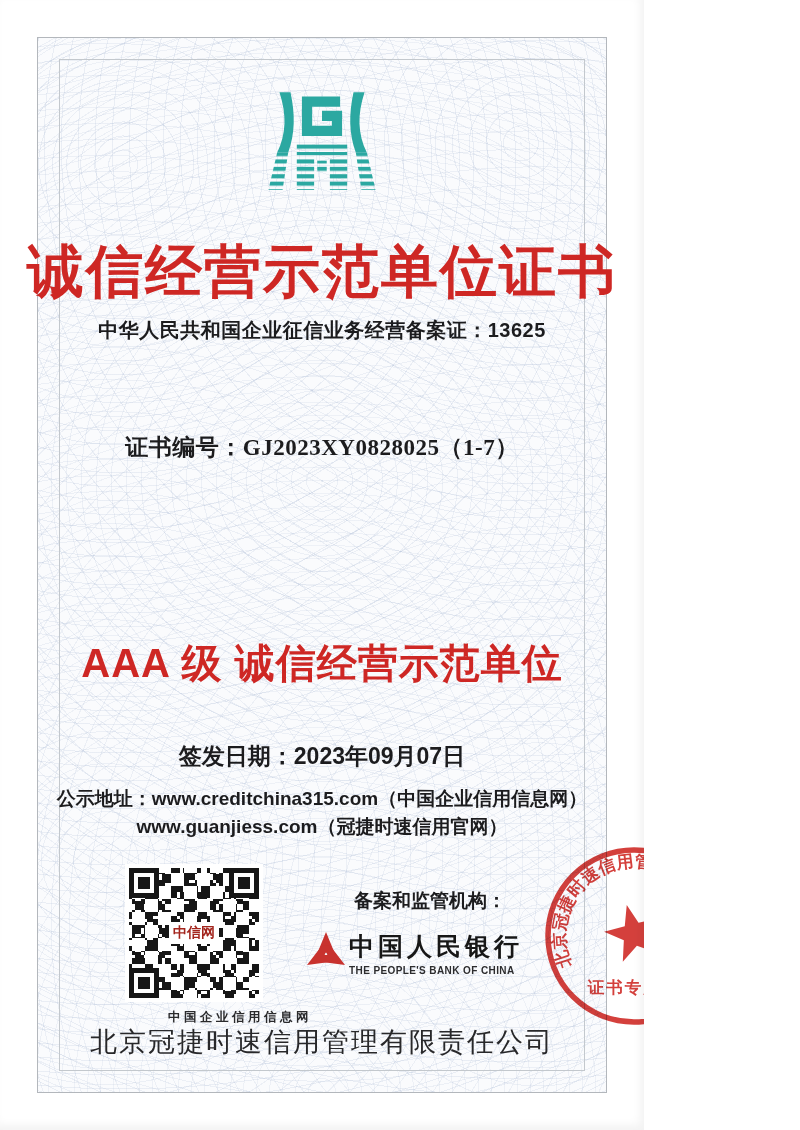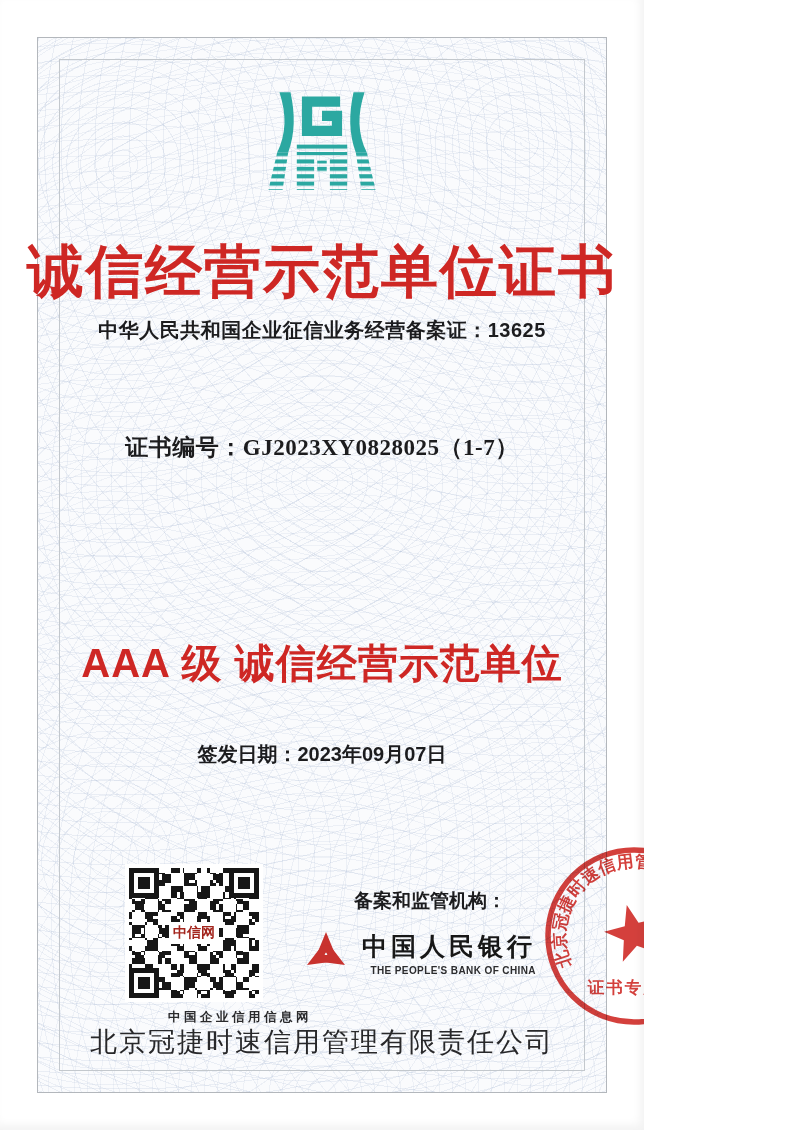--- a/index.html
+++ b/index.html
@@ -31,41 +31,41 @@
 
   .certno{top:400px;font-size:23px;font-weight:700;color:#1c1c1e;
     font-family:"Liberation Serif","DejaVu Serif",serif;letter-spacing:.5px;margin-top:32px;}
   .hereby{top:466px;font-size:19px;color:#222;font-family:"Liberation Serif","DejaVu Serif",serif;}
   .company{top:501px;font-size:41px;font-weight:600;color:#141416;
     font-family:"Liberation Serif","DejaVu Serif",serif;letter-spacing:1px;}
 
   .rating{top:636px;font-size:40px;font-weight:800;color:#ce2724;letter-spacing:1px;}
 
   .dates{top:741px;display:flex;justify-content:center;gap:54px;
-    font-size:20px;font-weight:700;color:#1c1c1e;}
+    font-size:23px;font-weight:700;color:#1c1c1e;}
   .addr{top:785px;font-size:19px;font-weight:700;color:#1c1c1e;line-height:28px;}
 
   .qr-col{position:absolute;left:124px;top:868px;width:140px;text-align:right;}
   .qr{position:relative;width:130px;height:130px;margin:0 auto;background:
       repeating-conic-gradient(#ffffff 0 25%, transparent 0 50%) 3px 5px/26px 26px,
       repeating-conic-gradient(#161616 0 25%, transparent 0 50%) 0 0/12px 12px,
       repeating-conic-gradient(#161616 0 25%, transparent 0 50%) 6px 6px/18px 18px,
       #ffffff;
       outline:4px solid #fff;}
   .finder{position:absolute;width:30px;height:30px;border:5px solid #161616;background:#fff;box-sizing:border-box;}
   .finder::after{content:"";position:absolute;inset:4px;background:#161616;}
   .f-tl{left:0;top:0;} .f-tr{right:0;top:0;} .f-bl{left:0;bottom:0;}
   .qr-center{position:absolute;left:50%;top:50%;transform:translate(-50%,-50%);
     background:#fff;padding:2px 4px;color:#a3251d;font-size:14px;font-weight:700;
     font-family:"DejaVu Serif","Liberation Serif",serif;white-space:nowrap;}
   .qr-caption{margin-top:11px;font-size:12.5px;font-weight:600;letter-spacing:3.5px;color:#2a2a2c;white-space:nowrap;margin-left:44px;}
 
   .agency{position:absolute;left:310px;width:240px;top:888px;text-align:center;
     font-size:19px;font-weight:700;color:#1c1c1e;}
-  .pboc{position:absolute;left:303px;top:930px;display:flex;align-items:center;gap:13px;text-align:right;}
+  .pboc{position:absolute;left:303px;top:930px;display:flex;align-items:center;}
   .pboc-emblem{width:46px;height:46px;flex:0 0 auto;}
   .pboc-cn{font-family:"DejaVu Serif","Liberation Serif",serif;font-weight:700;
     font-size:25px;letter-spacing:4px;color:#171717;white-space:nowrap;}
   .pboc-en{font-size:10px;font-weight:700;letter-spacing:.4px;color:#2c2c2e;margin-top:2px;white-space:nowrap;}
 
   .seal{position:absolute;left:538px;top:840px;width:192px;height:192px;
     mix-blend-mode:multiply;opacity:.93;}
 
   .issuer{top:1024px;font-size:27px;font-weight:500;letter-spacing:2px;color:#28282a;}
 </style>
@@ -99,20 +99,24 @@
   <div class="abs certno">
     <span>证书编号：</span><span>GJ2023XY0828025（1-7）</span>
   </div>
 
   <div class="abs rating">AAA 级 诚信经营示范单位</div>
 
   <div class="abs dates">
     <span><span>签发日期：</span><span>2023年09月07日</span></span>
   </div>
 
+  <div class="abs addr">
+    <div>公示地址：www.creditchina315.com（中国企业信用信息网）</div>
+    <div>www.guanjiess.com（冠捷时速信用官网）</div>
+  </div>
 
   <div class="qr-col">
     <div class="qr">
       <div class="finder f-tl"></div>
       <div class="finder f-tr"></div>
       <div class="finder f-bl"></div>
       <div class="qr-center">中信网</div>
     </div>
     <div class="qr-caption">中国企业信用信息网</div>
   </div>

